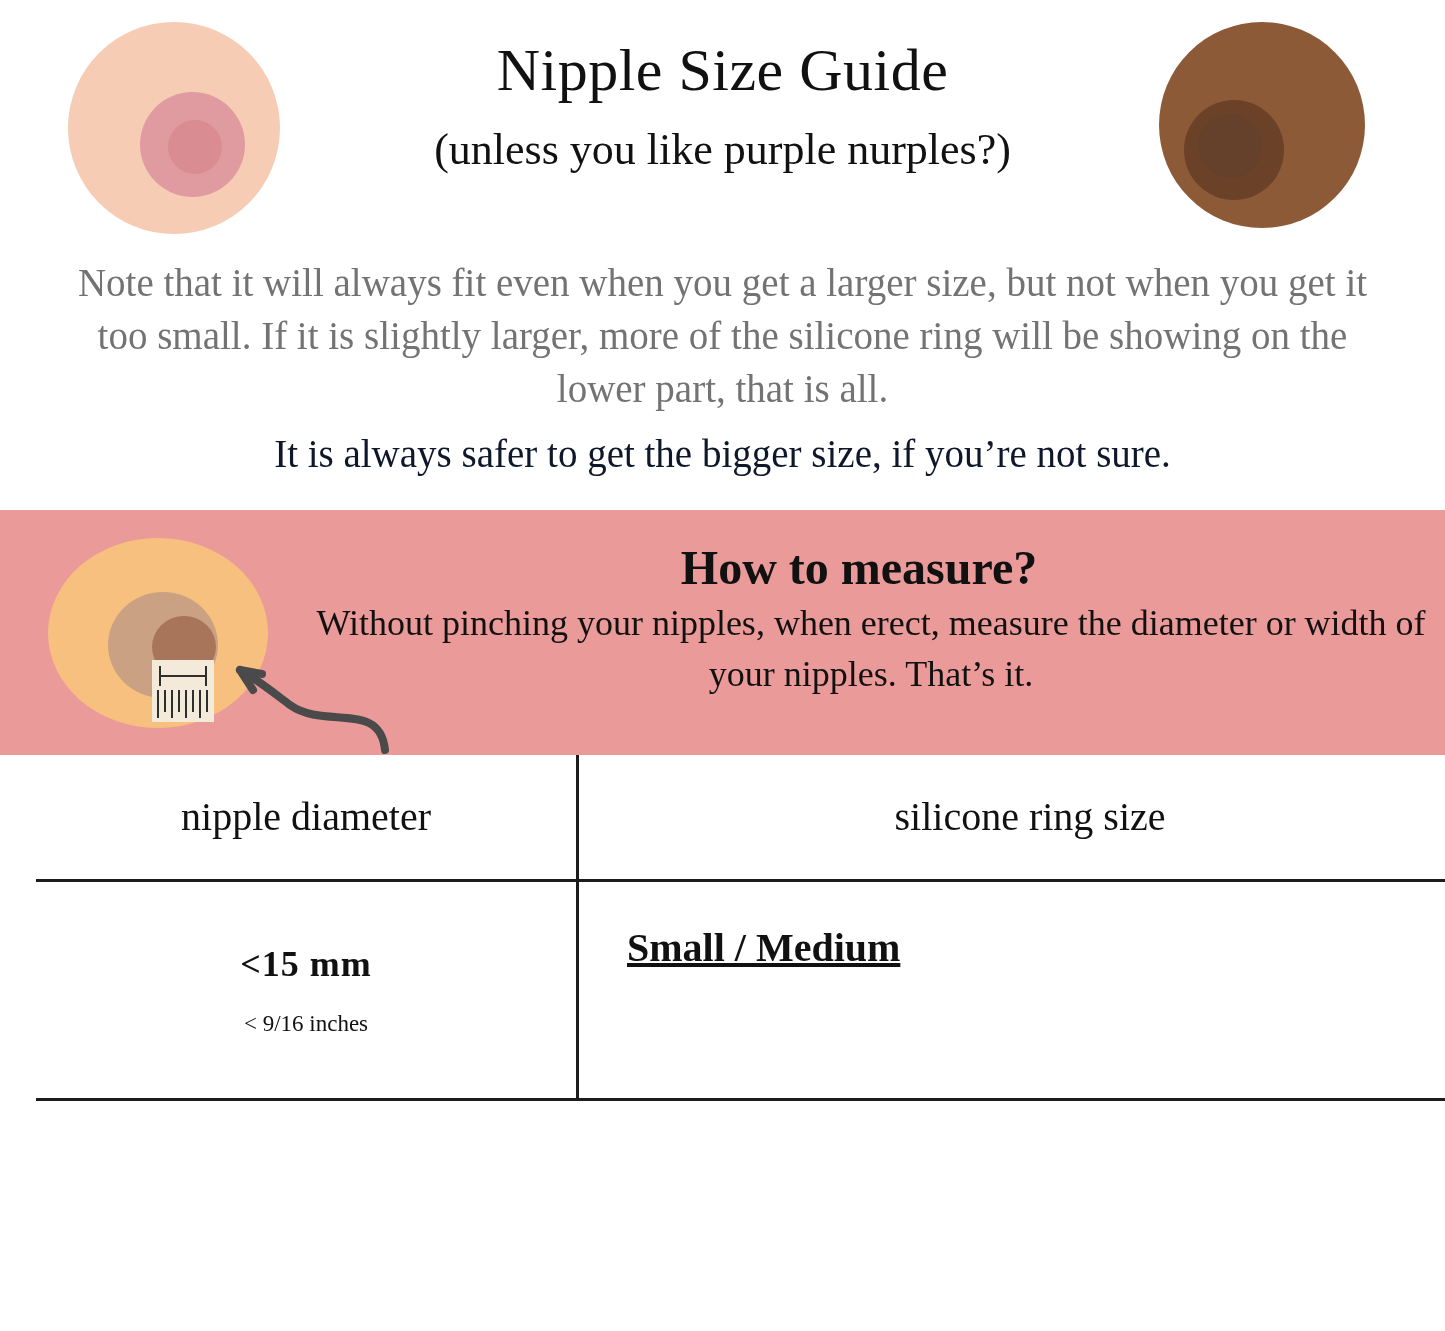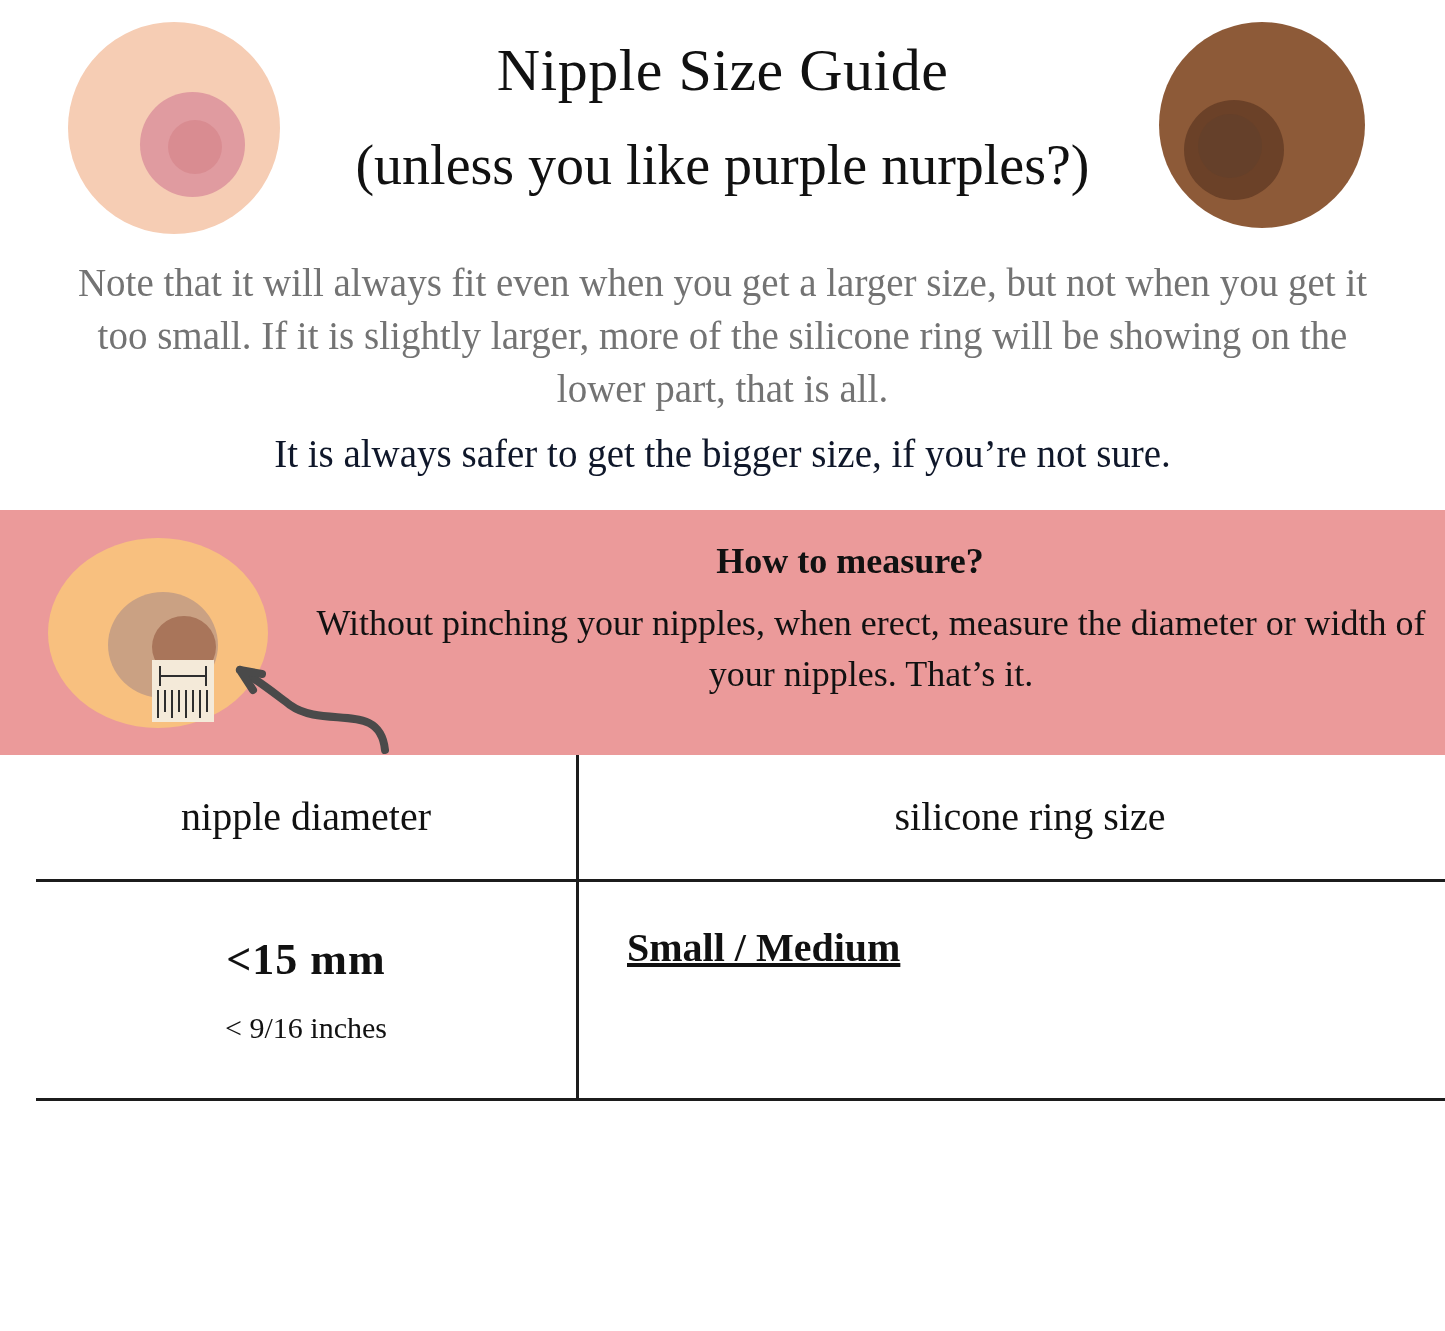--- a/index.html
+++ b/index.html
@@ -27,25 +27,25 @@
     top: 36px;
     left: 0;
     width: 100%;
     text-align: center;
     font-size: 60px;
     line-height: 1.15;
     letter-spacing: 0.5px;
   }
   .subtitle {
     position: absolute;
-    top: 132px;
+    top: 124px;
     left: 0;
     width: 100%;
     text-align: center;
-    font-size: 56px;
+    font-size: 44px;
     line-height: 1.2;
   }
 
   .breast {
     position: absolute;
     border-radius: 50%;
   }
   .breast-left {
     left: 68px;
     top: 22px;
@@ -154,24 +154,24 @@
   .m-arrow {
     position: absolute;
     left: 150px;
     top: 120px;
     width: 260px;
     height: 130px;
   }
   .measure-title {
     position: absolute;
     top: 30px;
-    left: 300px;
+    left: 309px;
     width: 1100px;
     text-align: center;
-    font-size: 36px;
+    font-size: 48px;
     font-weight: bold;
   }
   .measure-text {
     position: absolute;
     top: 88px;
     left: 316px;
     width: 1110px;
     text-align: center;
     font-size: 36px;
     line-height: 1.42;
@@ -203,27 +203,27 @@
     font-size: 40px;
   }
   .head-row .col-right {
     text-align: center;
     padding-left: 10px;
   }
   .data-row td {
     height: 196px;
   }
   .mm {
-    font-size: 44px;
+    font-size: 36px;
     font-weight: bold;
     letter-spacing: 1px;
     margin-bottom: 26px;
   }
   .inches {
-    font-size: 30px;
+    font-size: 23px;
   }
   .ring {
     font-size: 40px;
     font-weight: bold;
     position: relative;
     top: -42px;
     text-decoration: underline;
   }
 </style>
 </head>

